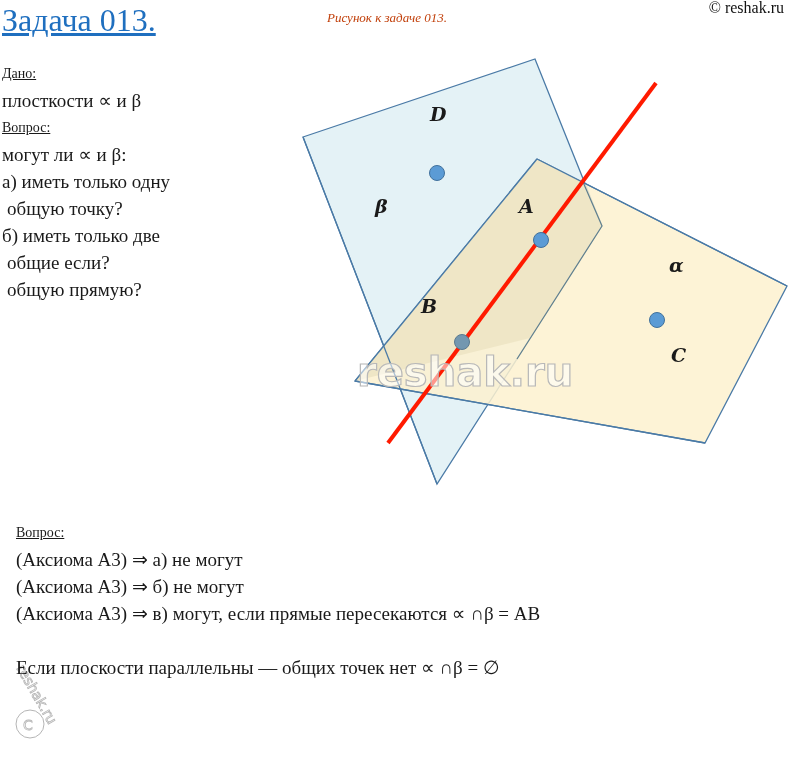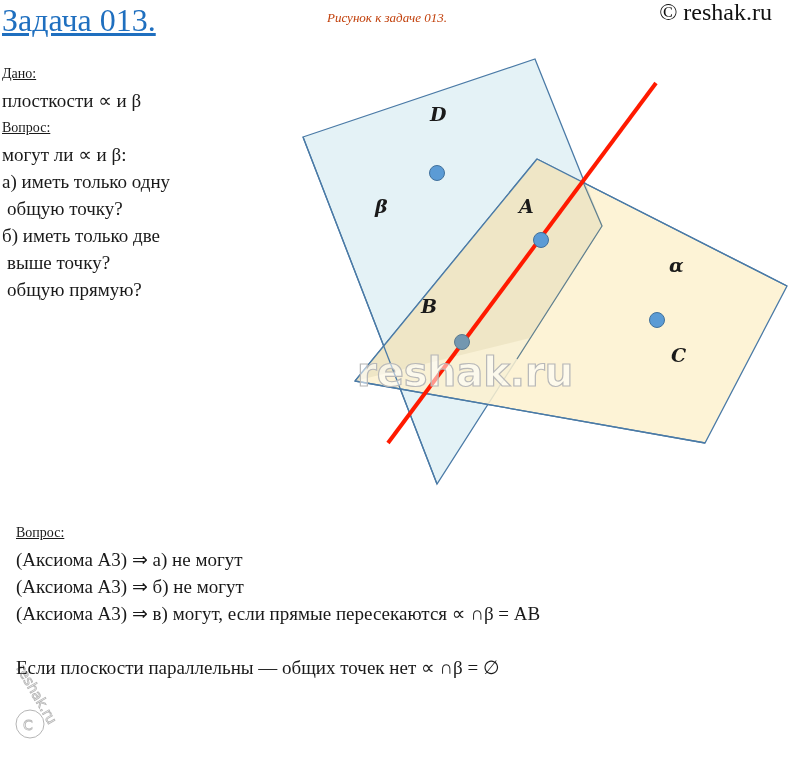--- a/index.html
+++ b/index.html
@@ -3,21 +3,21 @@
 <meta charset="utf-8">
 <style>
   html, body { margin:0; padding:0; background:#ffffff; }
   body { width:788px; height:767px; position:relative; overflow:hidden;
          font-family:"DejaVu Serif", "Liberation Serif", serif; color:#1a1a1a; }
   .abs { position:absolute; white-space:nowrap; }
   .title-link { left:2px; top:2px; font-family:"Liberation Serif", serif; font-size:32px;
                 color:#1f6fbf; text-decoration:underline; cursor:pointer; }
   .caption { left:327px; top:10px; font-family:"Liberation Serif", serif; font-style:italic;
              font-size:13px; color:#c2410c; }
-  .copyright { right:16px; top:-1px; font-family:"Liberation Serif", serif; font-size:24px; color:#111; }
+  .copyright { right:4px; top:-1px; font-family:"Liberation Serif", serif; font-size:16px; color:#111; }
   .t { font-family:"Liberation Serif", serif; font-size:19px; line-height:27px; color:#1a1a1a; }
   .head { font-size:14px; text-decoration:underline; }
   .given { left:2px; top:60px; }
   .solution { left:16px; top:519px; }
   .answer-line span { margin-right:6px; }
   svg.figure { position:absolute; left:0; top:0; }
   .label { font-family:"DejaVu Serif", serif; font-style:italic; font-weight:bold; font-size:19px; fill:#1a1a1a; }
   .wm { font-family:"DejaVu Sans", sans-serif; font-weight:bold; font-size:40px;
         fill:rgba(255,255,255,0.55); stroke:#b8b8b8; stroke-width:1.2; }
   .wm2 { font-family:"DejaVu Sans", sans-serif; font-size:14px; fill:none; stroke:#b5b5b5; stroke-width:0.8; }
@@ -30,21 +30,21 @@
 <div class="abs copyright">© reshak.ru</div>
 
 <div class="abs given t">
   <div class="head">Дано:</div>
   <div>плосткости ∝ и β</div>
   <div class="head">Вопрос:</div>
   <div>могут ли  ∝ и β:</div>
   <div>а) иметь только одну</div>
   <div style="padding-left:5px"> общую точку?</div>
   <div>б) иметь только две</div>
-  <div style="padding-left:5px"> выше точку?</div>
+  <div style="padding-left:5px"> общие если?</div>
   <div style="padding-left:5px"> общую прямую?</div>
 </div>
 
 <svg class="figure" width="788" height="767" viewBox="0 0 788 767">
 
   <polygon points="303,137 535,59 602,226 437,484" fill="#e4f2f6" stroke="#4a7aa6" stroke-width="1.3"></polygon>
 
   <polygon points="537,159 787,286 705,443 355,381" fill="#fdf1cf" fill-opacity="0.85" stroke="#4a7aa6" stroke-width="1.3"></polygon>
 
   <polygon points="537,159 583,182 602,226 530,338 355,381" fill="#efe6c6"></polygon>

